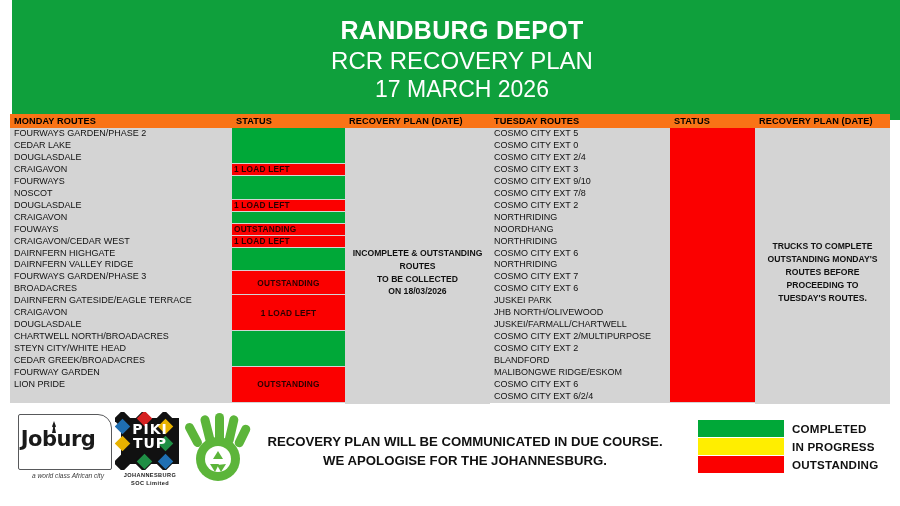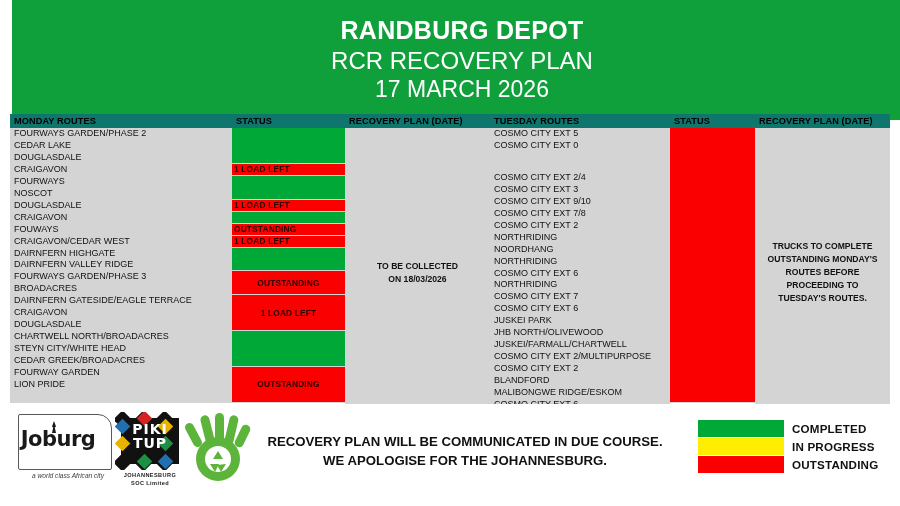--- a/index.html
+++ b/index.html
@@ -33,21 +33,21 @@
   .col-status{width:113px;background:#d4d4d4;}
   .col-plan{width:145px;background:#d4d4d4;}
   .col-routes2{width:180px;background:#d4d4d4;}
   .col-status2{width:85px;background:#d4d4d4;}
   .col-plan2{width:135px;background:#d4d4d4;}
 
   .hdr{
     height:14px;line-height:14px;
     font-size:9.2px;font-weight:bold;color:#000;
     padding-left:4px;box-sizing:border-box;
-    background:#0f766e;
+    background:#f97316;
     white-space:nowrap;letter-spacing:.1px;
   }
 
   .rows{position:relative;}
   .rowcell{
     height:13.75px;line-height:13.75px;
     font-size:9px;color:#111;
     padding-left:4px;box-sizing:border-box;
     white-space:nowrap;overflow:hidden;
     background:#d4d4d4;
@@ -186,32 +186,33 @@
           <div class="sblock red" style="height: 35.8696px; background: rgb(251, 0, 0);">1 LOAD LEFT</div>
           <div class="sblock green" style="height: 35.8696px; background: rgb(0, 168, 56);"></div>
           <div class="sblock red" style="height: 35.8696px; background: rgb(251, 0, 0);">OUTSTANDING</div>
         </div>
     </div>
 
     <div class="col col-plan">
       <div class="hdr">RECOVERY  PLAN (DATE)</div>
       <div class="plannote" id="monday-plan-note">
           <div>
+            <div>INCOMPLETE  &amp; OUTSTANDING ROUTES</div>
             <div>TO BE COLLECTED</div>
             <div>ON 18/03/2026</div>
           </div>
         </div>
     </div>
 
     <div class="col col-routes2">
       <div class="hdr">TUESDAY  ROUTES</div>
       <div class="rows" id="tuesday-routes-rows">
           <div class="rowcell" style="height: 11.9565px; line-height: 11.9565px;">COSMO CITY EXT 5</div>
           <div class="rowcell" style="height: 11.9565px; line-height: 11.9565px;">COSMO CITY EXT 0</div>
-          <div class="rowcell" style="height: 11.9565px; line-height: 11.9565px; margin-top: 20px;">COSMO CITY EXT 2/4</div>
+          <div class="rowcell" style="height: 11.9565px; line-height: 11.9565px;">COSMO CITY EXT 2/4</div>
           <div class="rowcell" style="height: 11.9565px; line-height: 11.9565px;">COSMO CITY EXT 3</div>
           <div class="rowcell" style="height: 11.9565px; line-height: 11.9565px;">COSMO CITY EXT 9/10</div>
           <div class="rowcell" style="height: 11.9565px; line-height: 11.9565px;">COSMO CITY EXT 7/8</div>
           <div class="rowcell" style="height: 11.9565px; line-height: 11.9565px;">COSMO CITY EXT 2</div>
           <div class="rowcell" style="height: 11.9565px; line-height: 11.9565px;">NORTHRIDING</div>
           <div class="rowcell" style="height: 11.9565px; line-height: 11.9565px;">NOORDHANG</div>
           <div class="rowcell" style="height: 11.9565px; line-height: 11.9565px;">NORTHRIDING</div>
           <div class="rowcell" style="height: 11.9565px; line-height: 11.9565px;">COSMO CITY EXT 6</div>
           <div class="rowcell" style="height: 11.9565px; line-height: 11.9565px;">NORTHRIDING</div>
           <div class="rowcell" style="height: 11.9565px; line-height: 11.9565px;">COSMO CITY EXT 7</div>

